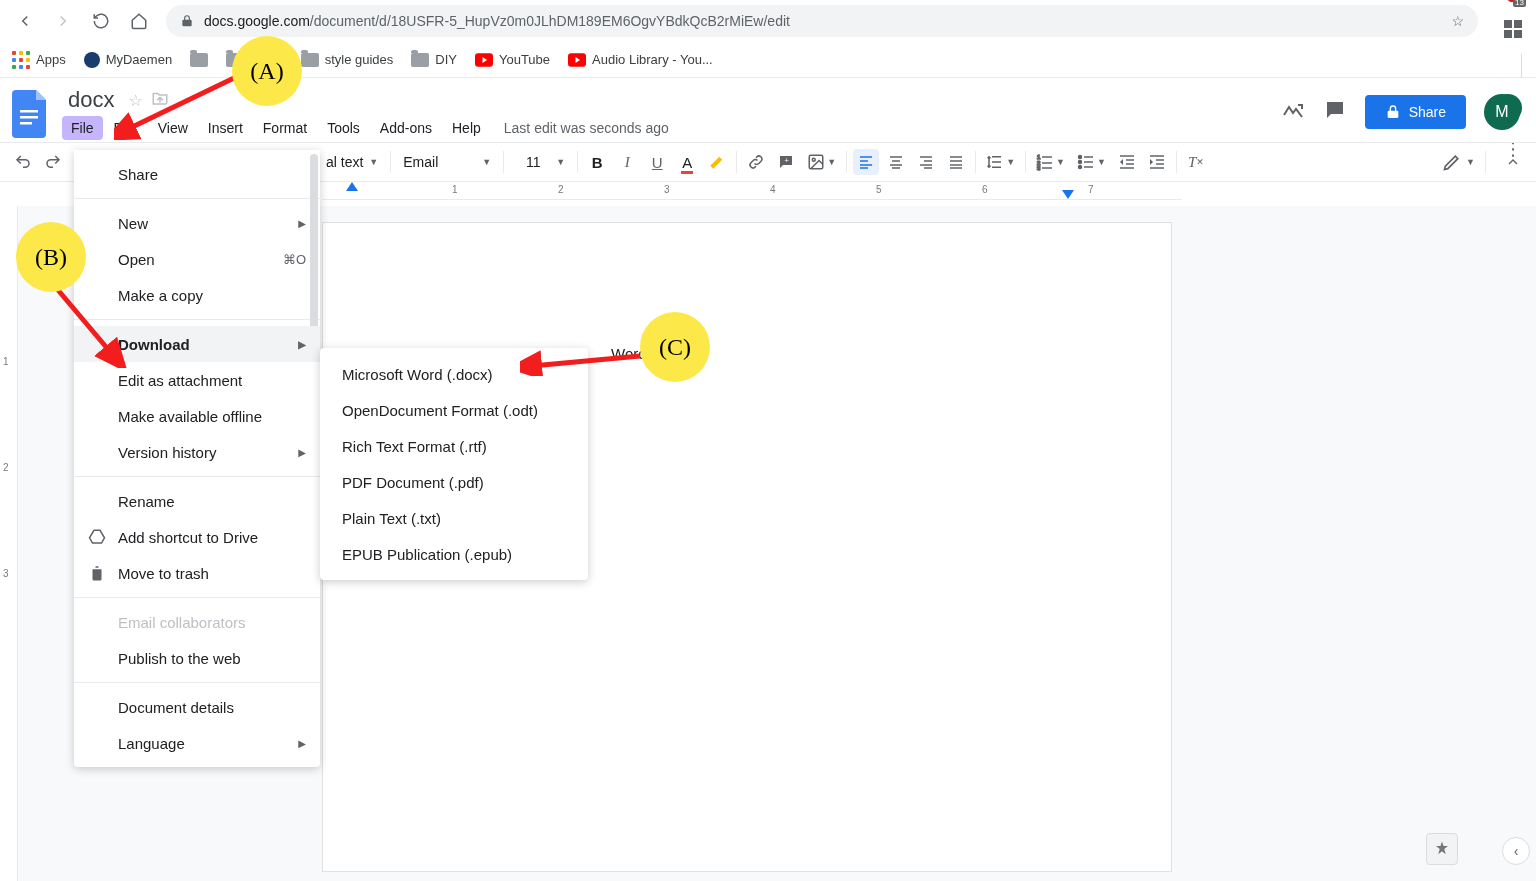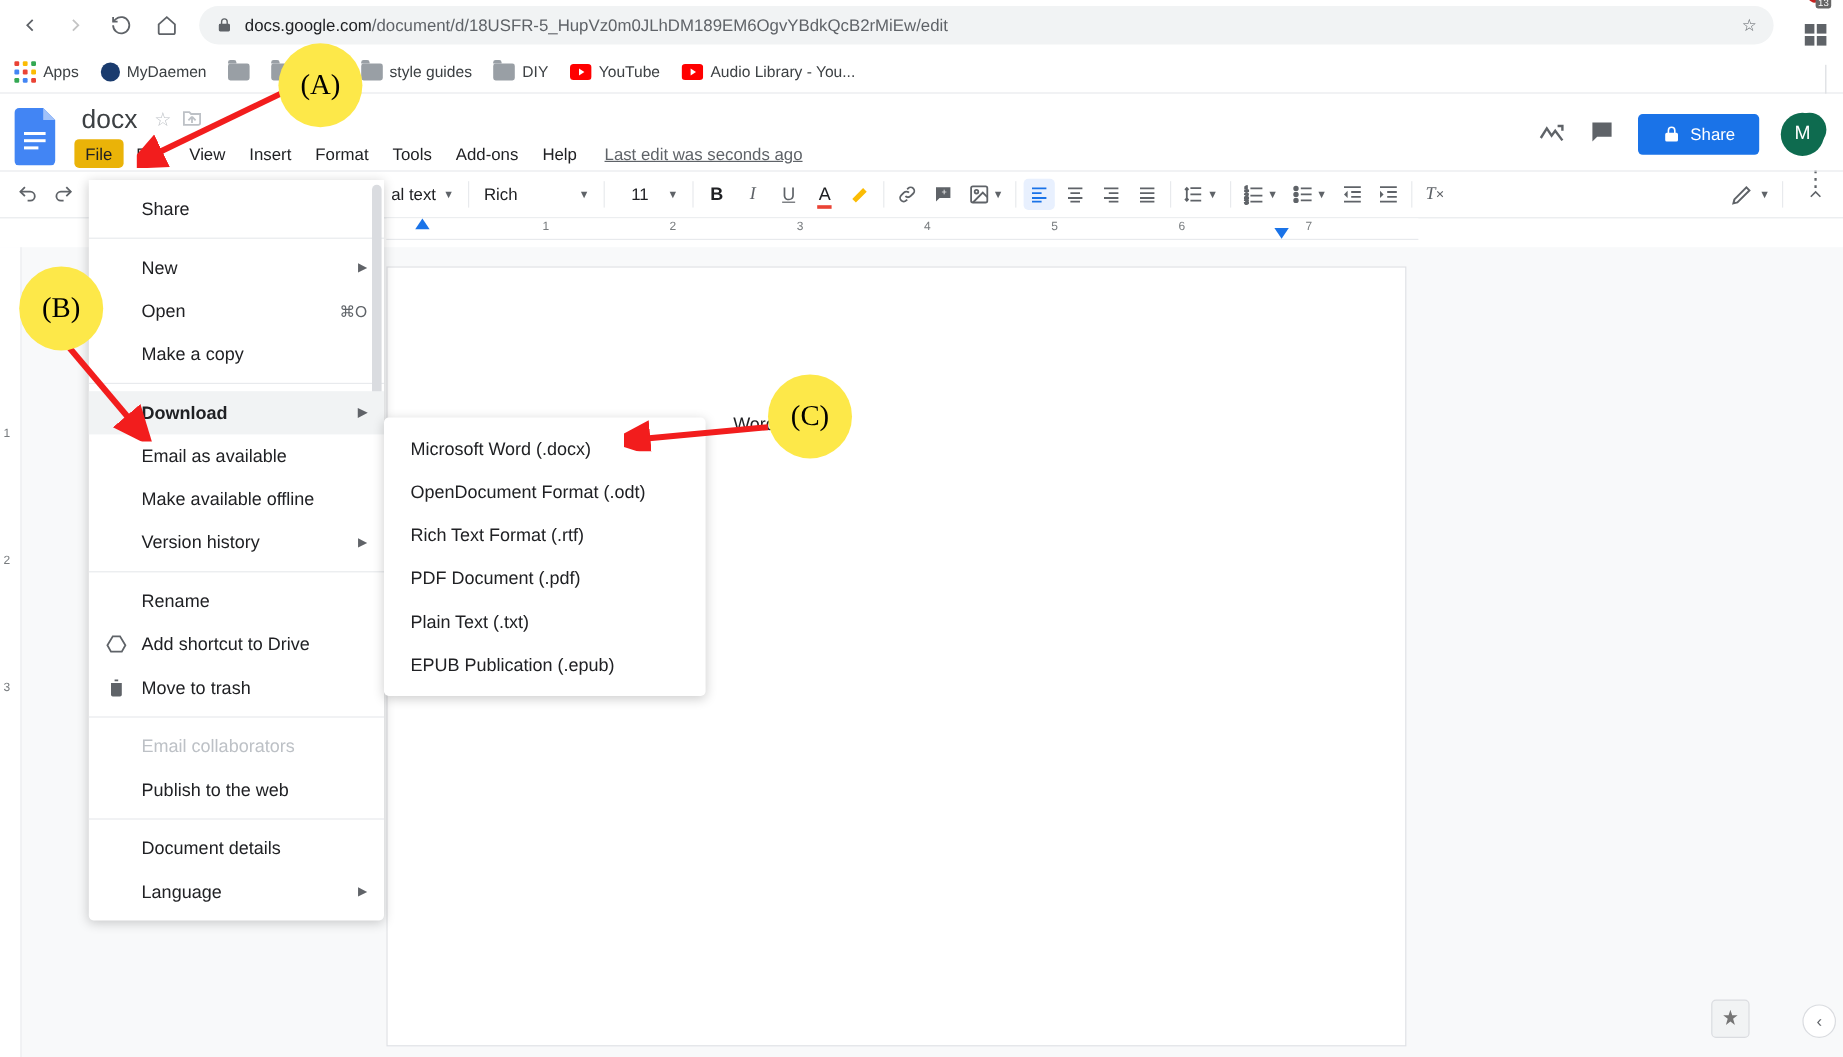--- a/index.html
+++ b/index.html
@@ -21,22 +21,22 @@
 .folder-icon::before { content:''; position:absolute; top:-3px; left:0; width:7px; height:3px; background:#999fa5; border-radius:2px 2px 0 0;}
 
 
 .docs-header { display:flex; align-items:flex-start; padding:8px 12px 0 12px; }
 .docs-logo { width:40px; height:50px; margin-right:10px; margin-top:4px; }
 .title-area { flex:1; }
 .doc-title-row { display:flex; align-items:center; gap:8px; height:28px; }
 .doc-title { font-size:22px; color:#3c4043; padding:2px 6px; }
 .menu-bar { display:flex; align-items:center; gap:2px; height:28px; }
 .menu-item { padding:4px 9px; font-size:14px; color:#202124; border-radius:4px; }
-.menu-item.active { background:#eab308; }
-.last-edit { color:#5f6368; text-decoration:underline; margin-left:12px; font-size:14px;}
+.menu-item.active { background:#c4b5fd; }
+.last-edit { color:#5f6368; margin-left:12px; font-size:14px;}
 .header-right { display:flex; align-items:center; gap:18px; padding-right:4px; margin-top:8px;}
 .share-btn { background:#1a73e8; color:#fff; border:none; padding:9px 20px; border-radius:4px; font-size:14px; font-weight:500; display:flex; align-items:center; gap:8px;}
 .avatar { width:36px; height:36px; border-radius:50%; background:#0e6b4f; color:#fff; display:flex; align-items:center; justify-content:center; font-size:16px; font-weight:500;}
 
 
 .toolbar { height:40px; border-top:1px solid #e8eaed; border-bottom:1px solid #e8eaed; display:flex; align-items:center; padding:0 10px; gap:4px; position:relative; }
 .tb-btn { min-width:26px; height:26px; display:flex; align-items:center; justify-content:center; color:#5f6368; font-size:15px; padding:0 4px;}
 .tb-sep { width:1px; height:22px; background:#e8eaed; margin:0 2px; }
 .tb-text { font-size:14px; color:#202124; padding:0 6px; display:flex; align-items:center; gap:6px;}
 .caret { font-size:9px; color:#5f6368; }
@@ -254,21 +254,21 @@
         <path d="M20 9H9a5 5 0 0 0 0 10h3"></path>
       </svg>
     </div>
   <div style="width:246px"></div>
   <div class="tb-text">
       <span>al text</span>
       <span class="caret">▼</span>
     </div>
   <div class="tb-sep"></div>
   <div class="tb-text" style="width:100px">
-      <span>Rich</span>
+      <span>Email</span>
       <span class="caret" style="margin-left:auto">▼</span>
     </div>
   <div class="tb-sep"></div>
   <div class="tb-text">
       <span class="fontsize-box">11</span>
       <span class="caret">▼</span>
     </div>
   <div class="tb-sep"></div>
   <div class="tb-btn" style="font-weight:bold;color:#202124">B</div>
   <div class="tb-btn" style="font-style:italic;color:#5f6368;font-family:serif">I</div>
@@ -441,21 +441,21 @@
     </div>
   <div class="fm-item">
       <span>Make a copy</span>
     </div>
   <div class="fm-sep"></div>
   <div class="fm-item hover">
       <span>Download</span>
       <span class="arrow">▶</span>
     </div>
   <div class="fm-item">
-      <span>Email as available</span>
+      <span>Edit as attachment</span>
     </div>
   <div class="fm-item">
       <span>Make available offline</span>
     </div>
   <div class="fm-item">
       <span>Version history</span>
       <span class="arrow">▶</span>
     </div>
   <div class="fm-sep"></div>
   <div class="fm-item">

